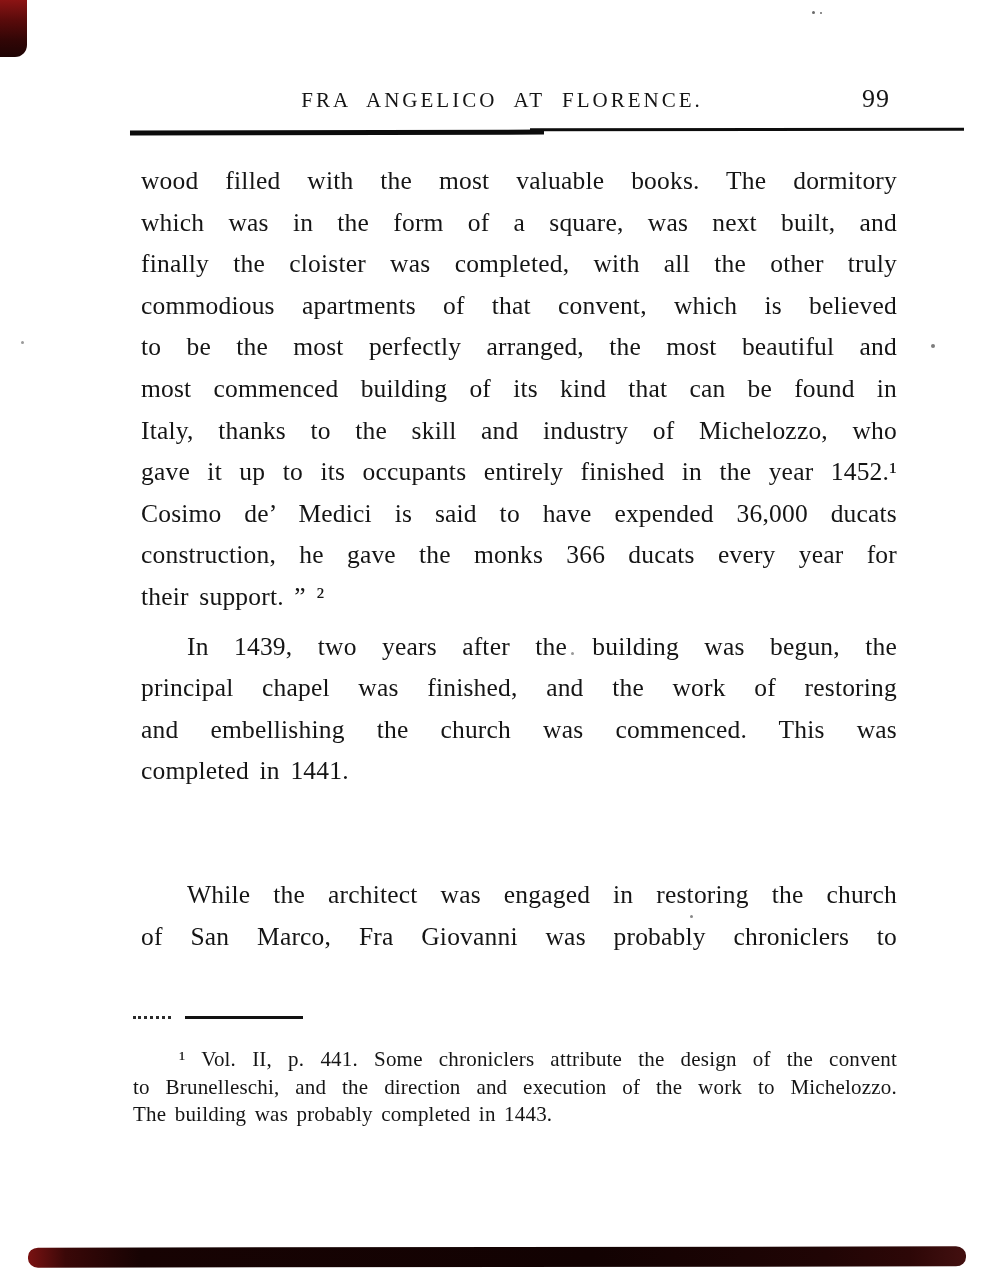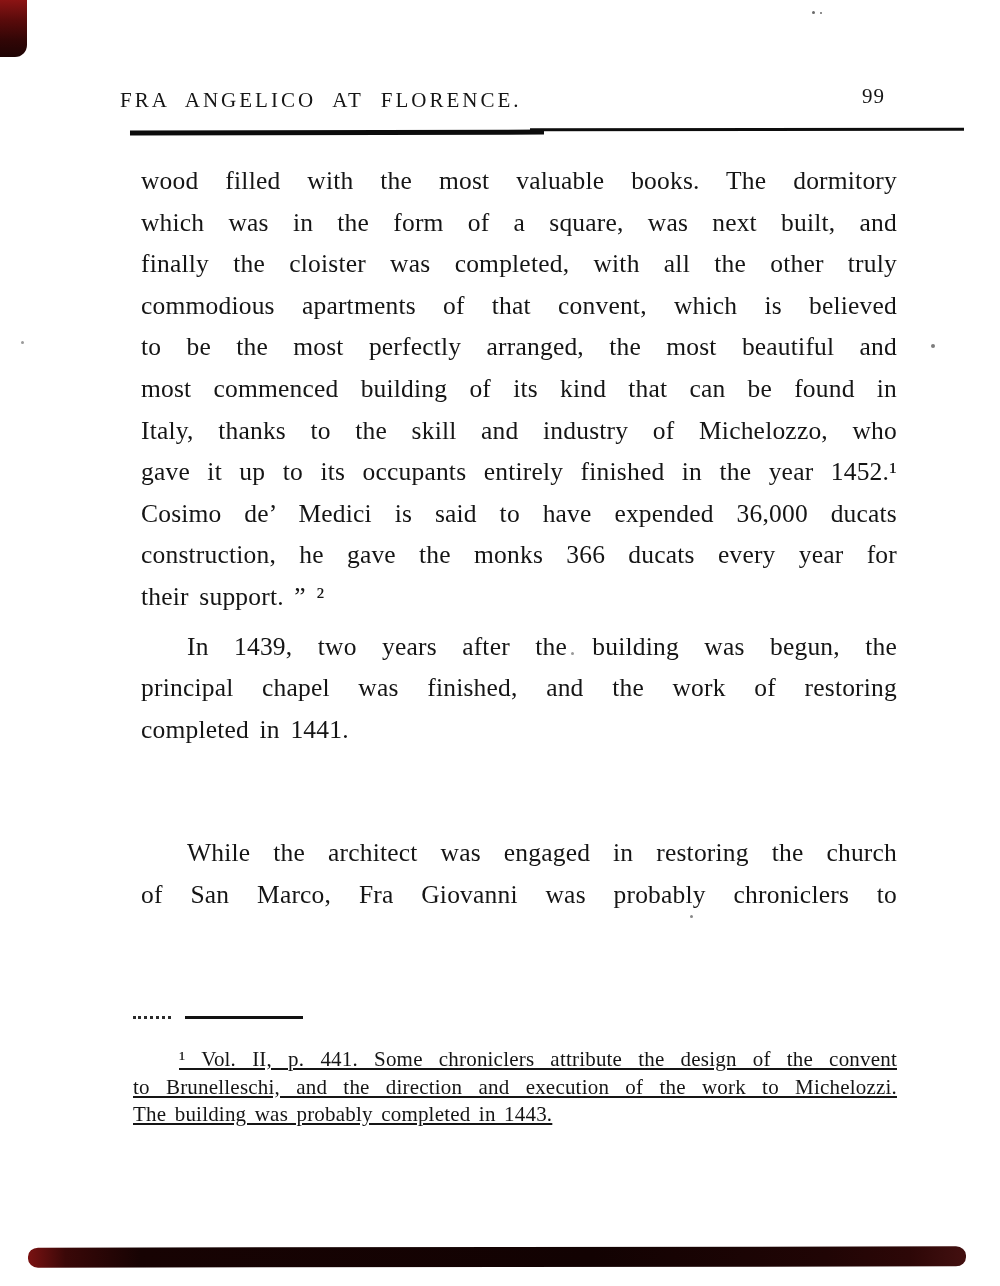--- a/index.html
+++ b/index.html
@@ -9,27 +9,27 @@
     margin:0 auto;
     background:#ffffff;
     font-family:"Liberation Serif", serif;
     color:#151515;
     overflow:hidden;
   }
 
   
   .header-title {
     position:absolute; top:88px; left:133px; width:764px;
-    text-align:left; font-size:21px; letter-spacing:3px; word-spacing:9px;
+    text-align:center; font-size:21px; letter-spacing:3px; word-spacing:9px;
     transform:translateX(-13px);
     white-space:nowrap;
   }
   .page-num {
     position:absolute; top:84px; left:862px;
-    font-size:21px; letter-spacing:1px;
+    font-size:26px; letter-spacing:1px;
   }
   .rule-left  { position:absolute; left:130px; top:130px; width:414px; height:5px; background:#0c0c0c; transform:rotate(-0.12deg); }
   .rule-right { position:absolute; left:530px; top:128px; width:434px; height:3px; background:#0d0d0d; transform:rotate(-0.08deg); }
 
   
   .bodytext {
     position:absolute; left:133px; top:160px; width:764px;
     font-size:25.5px; line-height:41.6px; letter-spacing:0.2px;
   }
   .line { text-align:justify; text-align-last:justify;margin-left:8px; }
@@ -40,21 +40,21 @@
 
   
   .sep-dashes { position:absolute; left:133px; top:1016px; width:38px; height:0; border-top:3px dotted #2b2b2b; }
   .sep-line   { position:absolute; left:185px; top:1016px; width:118px; height:3px; background:#121212; }
 
   
   .footnotes {
     position:absolute; left:133px; top:1046px; width:764px;
     font-size:21px; line-height:27.5px; letter-spacing:0.2px;
   }
-  .fline { text-align:justify; text-align-last:justify;text-decoration:underline; }
+  .fline { text-align:justify; text-align-last:justify; }
   .fline.last { text-align-last:left; word-spacing:3px; }
   .sc { font-variant:small-caps; letter-spacing:1px; }
 
   
   .corner-mark {
     position:absolute; left:0; top:0; width:27px; height:57px;
     background:linear-gradient(180deg,#8c1414 0%,#5a0b0b 35%,#320606 70%,#1e0404 100%);
     border-bottom-right-radius:12px;
   }
   .bottom-bar {
@@ -92,35 +92,36 @@
       <div class="line">Italy, thanks to the skill and industry of Michelozzo, who</div>
       <div class="line">gave it up to its occupants entirely finished in the year 1452.¹</div>
       <div class="line">Cosimo de’ Medici is said to have expended 36,000 ducats</div>
       <div class="line">construction, he gave the monks 366 ducats every year for</div>
       <div class="line last">their support. ” ²</div>
     </div>
 
     <div class="p2">
       <div class="line indent">In 1439, two years after the building was begun, the</div>
       <div class="line">principal chapel was finished, and the work of restoring</div>
+      <div class="line">and embellishing the church was commenced.  This was</div>
       <div class="line last">completed in 1441.</div>
     </div>
 
     <div class="p3">
       <div class="line indent">While the architect was engaged in restoring the church</div>
       <div class="line">of San Marco, Fra Giovanni was probably chroniclers to</div>
     </div>
   </div>
 
   <div class="sep-dashes"></div>
   <div class="sep-line"></div>
 
   <div class="footnotes">
     <div class="fline indent">¹ Vol. II, p. 441.  Some chroniclers attribute the design of the convent</div>
-    <div class="fline">to Brunelleschi, and the direction and execution of the work to Michelozzi.</div>
+    <div class="fline">to Brunelleschi, and the direction and execution of the work to Michelozzo.</div>
     <div class="fline last">The building was probably completed in 1443.</div>
   </div>
 
   <div class="corner-mark"></div>
   <div class="bottom-bar"></div>
   <div class="speck s1"></div>
   <div class="speck s2"></div>
   <div class="speck s3"></div>
   <div class="speck s4"></div>
   <div class="speck s5"></div>

